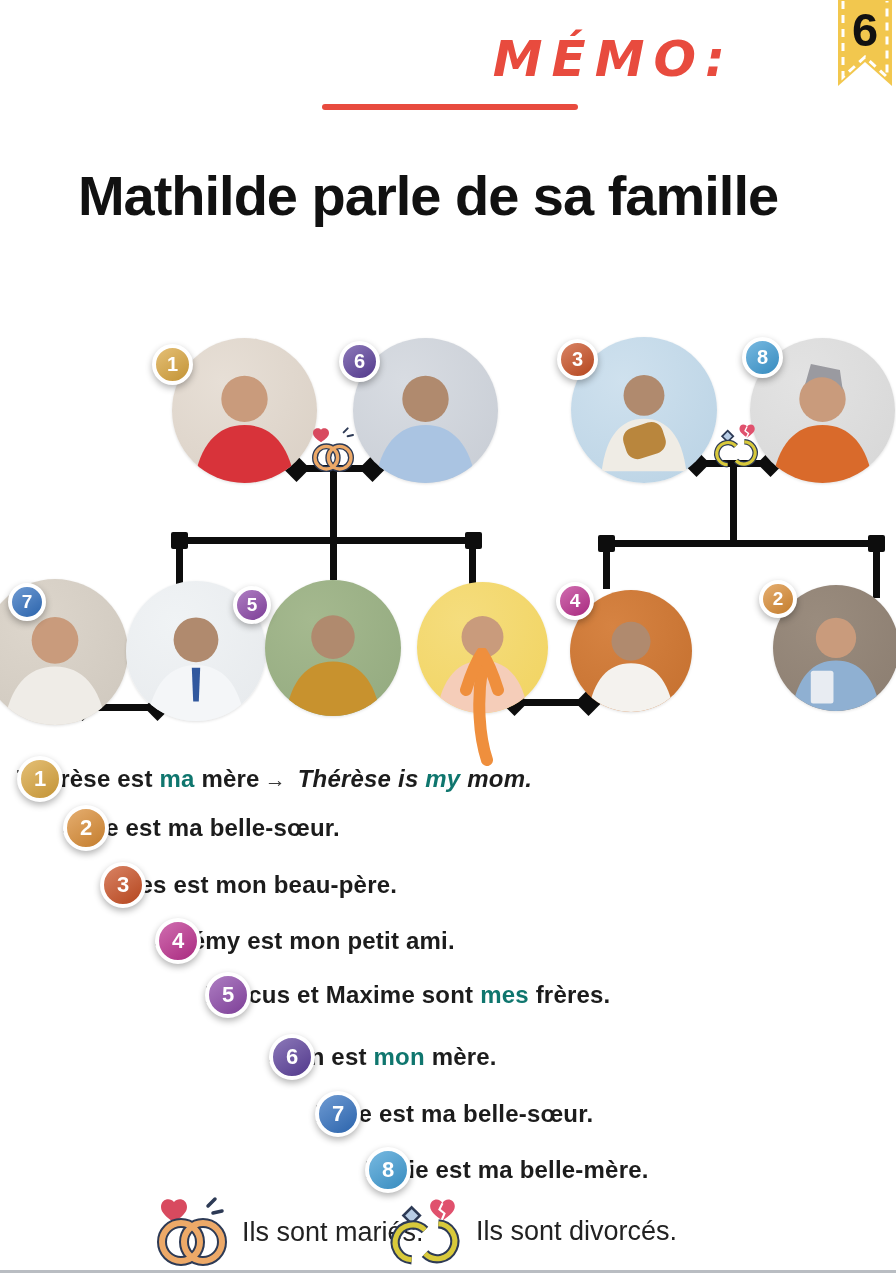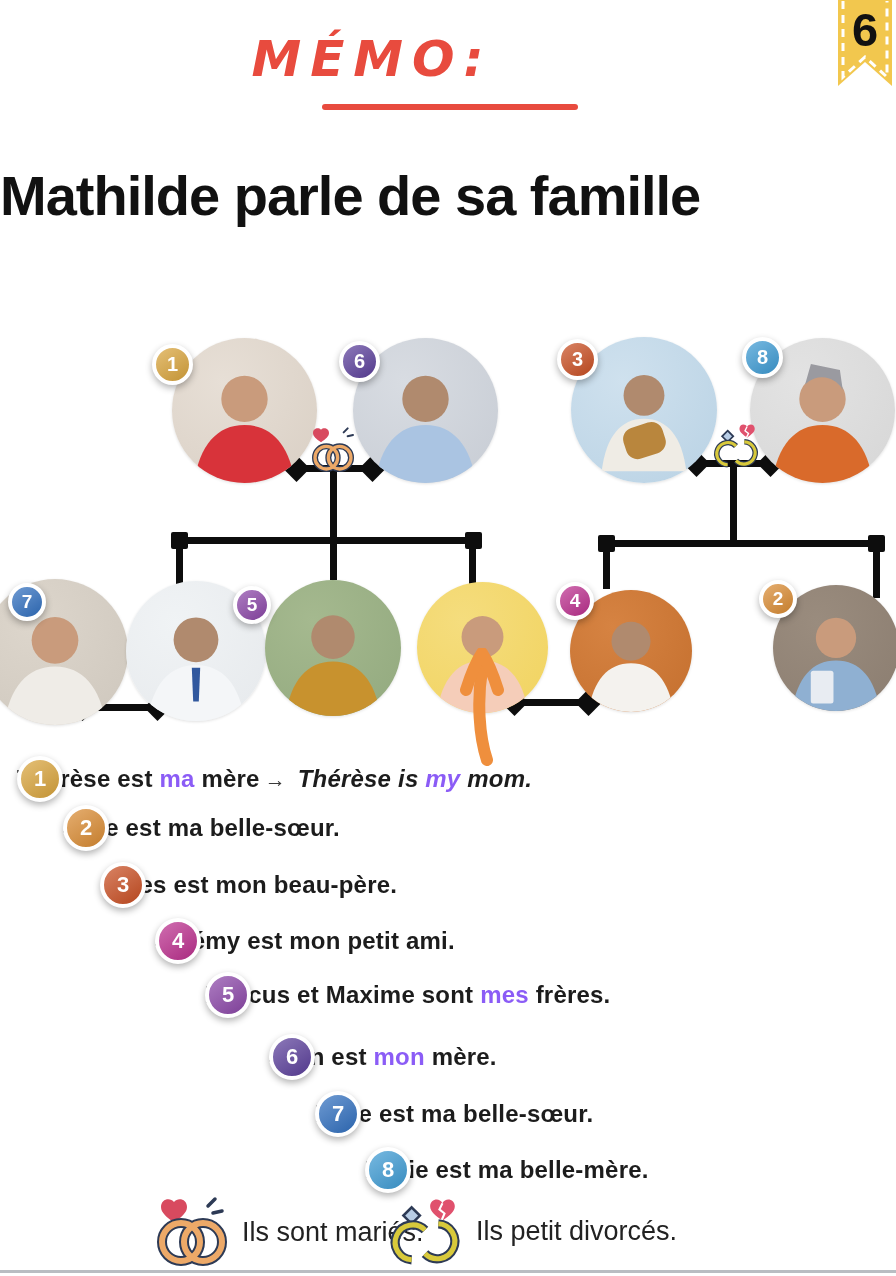--- a/index.html
+++ b/index.html
@@ -11,29 +11,29 @@
   }
 
   
   .bookmark { position:absolute; left:838px; top:0; width:54px; height:86px; }
   .bookmark .num {
     position:absolute; left:0; top:2px; width:100%; text-align:center;
     font-size:47px; font-weight:700; color:#111;
   }
 
   
-  .memo-wrap { position:absolute; left:0; top:30px; width:744px; text-align:center;text-decoration:underline; }
+  .memo-wrap { position:absolute; left:0; top:30px; width:744px; text-align:right;text-decoration:underline; }
   .memo {
     display:inline-block; font-family:"DejaVu Sans", sans-serif;
     font-style:italic; font-weight:900; font-size:50px; letter-spacing:9px;
     color:#e84b3e; padding:0 10px 12px 10px;
   }
   .memo-underline { position:absolute; left:322px; top:104px; width:256px; height:6px; background:#e84b3e; border-radius:3px; }
   .main-title {
-    position:absolute; left:0; top:163px; width:856px; text-align:left;
+    position:absolute; left:0; top:163px; width:856px; text-align:center;
     font-size:56px; font-weight:800; letter-spacing:-1px; color:#111;
   }
 
   
   .hline, .vline { position:absolute; background:#0d0d0d; }
   .hline { height:7px; }
   .vline { width:7px; }
   .diamond { position:absolute; width:19px; height:19px; background:#0d0d0d; transform:rotate(45deg); }
   .sq { position:absolute; width:17px; height:17px; background:#0d0d0d; border-radius:2px; }
 
@@ -50,21 +50,21 @@
     color:#fff; font-weight:700;
     background-image:linear-gradient(145deg, rgba(255,255,255,.30), rgba(0,0,0,.10));
   }
   .badge.tree  { width:41px; height:41px; font-size:20px; }
   .badge.small { width:38px; height:38px; font-size:19px; }
   .badge.sent  { width:46px; height:46px; font-size:22px; }
 
   
   .s-row { position:absolute; display:flex; align-items:center; gap:12px; height:46px; }
   .s-text { font-size:24px; font-weight:700; color:#1c1c1c; white-space:nowrap; letter-spacing:.2px; }
-  .s-text .hl { color:#8b5cf6; }
+  .s-text .hl { color:#0f766e; }
   .s-text .it { font-style:italic; }
   .s-text .arr { font-weight:400; color:#3a3a3a; font-size:21px; padding:0 5px; }
 
   
   .legend-item { position:absolute; display:flex; align-items:center; gap:14px; }
   .legend-label { font-size:27px; font-weight:400; color:#222; }
   .legend-icon { flex:0 0 auto; }
 
   .bottom-rule { position:absolute; left:0; top:1270px; width:896px; height:3px; background:#b9bdc2; }
 
@@ -279,17 +279,17 @@
   <div class="legend-item" style="left:388px; top:1194px;">
     <svg class="legend-icon" width="74" height="74" viewBox="0 0 72 72">
       <path d="M53,9 C50,3 41,5 41,12 C41,17 46,21 53,26 C60,21 65,17 65,12 C65,5 56,3 53,9 Z" fill="#e0516d"></path>
       <path d="M53,9 L50,15 L55,19 L52,26" stroke="#ffffff" stroke-width="2" fill="none"></path>
       <polygon points="23,13 31,21 23,29 15,21" fill="#b8cde6" stroke="#2d3a55" stroke-width="2.5"></polygon>
       <path d="M23,64 a17,17 0 1 1 13,-29" fill="none" stroke="#2d3a55" stroke-width="9"></path>
       <path d="M49,29 a17,17 0 1 1 -13,29" fill="none" stroke="#2d3a55" stroke-width="9"></path>
       <path d="M23,64 a17,17 0 1 1 13,-29" fill="none" stroke="#d8c93b" stroke-width="5"></path>
       <path d="M49,29 a17,17 0 1 1 -13,29" fill="none" stroke="#d8c93b" stroke-width="5"></path>
     </svg>
-    <span class="legend-label">Ils petit divorcés.</span>
+    <span class="legend-label">Ils sont divorcés.</span>
   </div>
 
   <div class="bottom-rule"></div>
 </div>
 
 </body></html>

